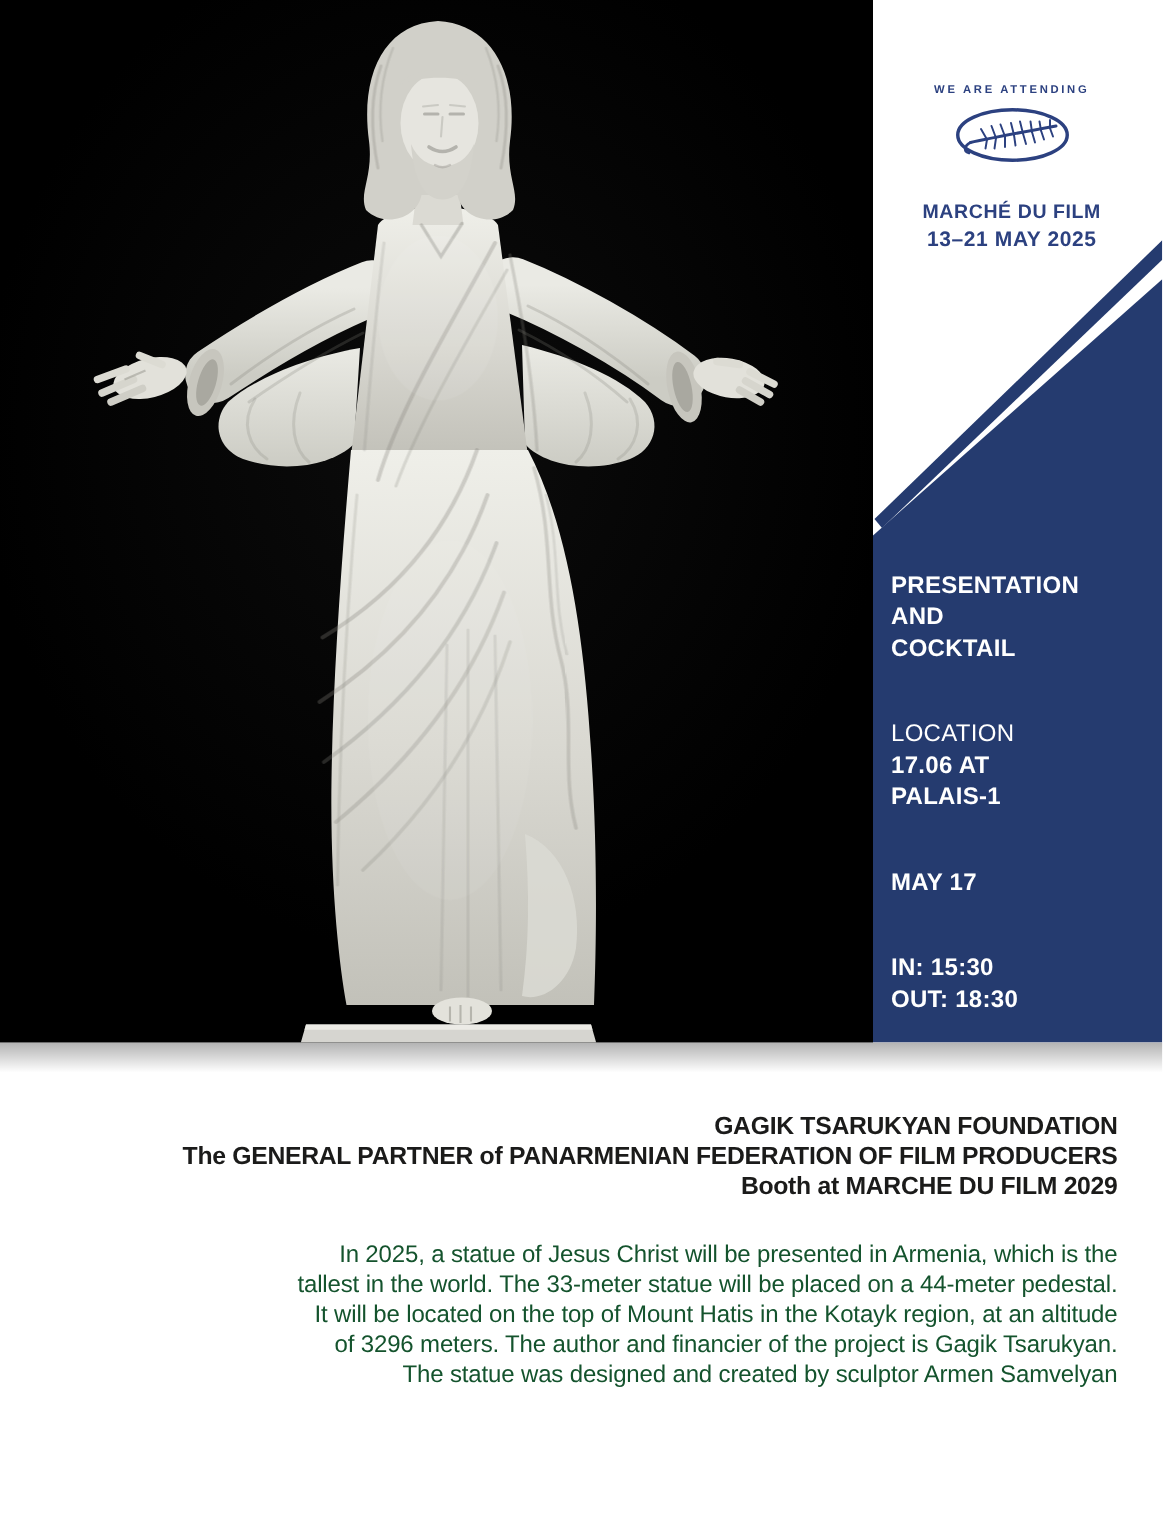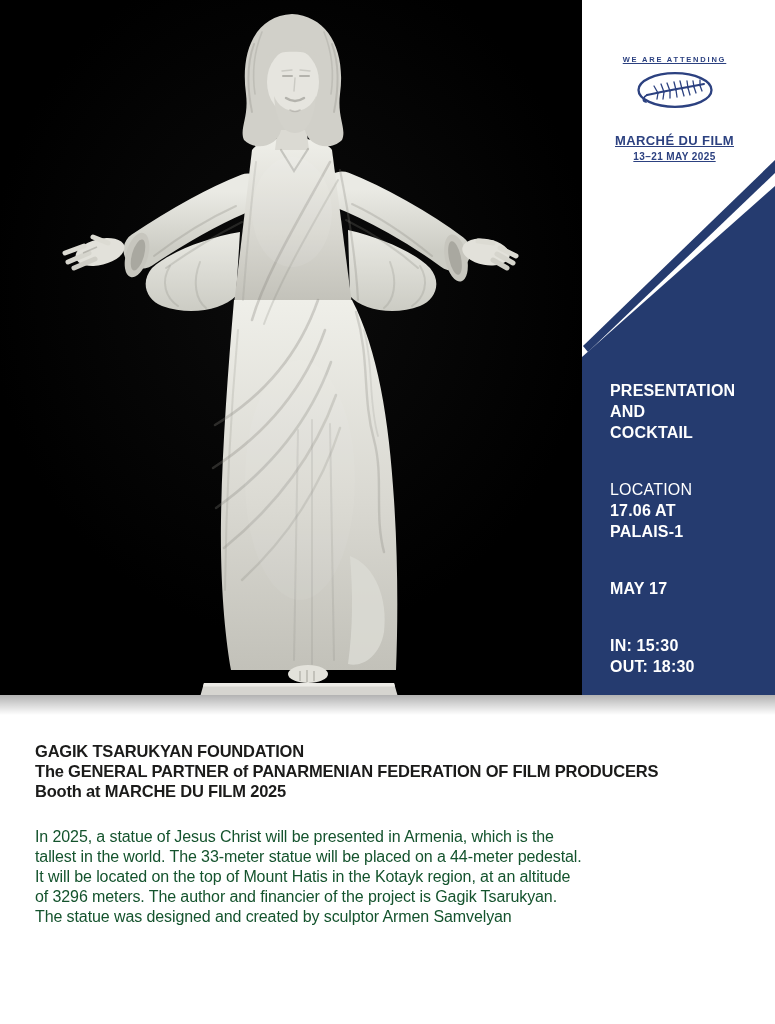--- a/index.html
+++ b/index.html
@@ -11,40 +11,40 @@
   
   .hero{position:relative;width:775px;height:695px;display:flex;}
   .statue-pane{
     position:relative;width:582px;height:695px;flex:0 0 582px;
     background:radial-gradient(ellipse 420px 480px at 50% 42%, #0c0c0c 0%, #000000 72%);
   }
   .statue-pane svg{display:block;}
   .side-pane{position:relative;width:193px;height:695px;flex:0 0 193px;background:#ffffff;}
   .diag{position:absolute;left:0;top:0;width:193px;height:695px;}
   
-  .badge{position:absolute;top:0;left:0;right:8px;text-align:center;color:#2c4180;text-decoration:underline;}
+  .badge{position:absolute;top:0;left:0;right:8px;text-align:center;color:#2c4180;}
   .badge .tagline{margin-top:55px;font-size:7.5px;font-weight:bold;letter-spacing:1.8px;}
   .badge .palm{display:block;margin:7px auto 0 auto;}
   .badge .brand{margin-top:24px;font-size:13px;font-weight:bold;letter-spacing:0.4px;}
-  .badge .dates{margin-top:3px;font-size:10px;font-weight:bold;letter-spacing:0.4px;}
+  .badge .dates{margin-top:3px;font-size:14px;font-weight:bold;letter-spacing:0.4px;}
   
   .event{
-    position:absolute;left:28px;top:380px;right:4px;color:#ffffff;
+    position:absolute;left:12px;top:380px;right:4px;color:#ffffff;
     font-size:16px;font-weight:bold;line-height:21px;letter-spacing:0.2px;
   }
   .event .gap{margin-top:36px;}
   .event .light{font-weight:normal;}
   
   .hero-shadow{
     position:absolute;left:0;top:695px;width:775px;height:20px;
     background:linear-gradient(rgba(0,0,0,0.30),rgba(0,0,0,0.0));
     pointer-events:none;
   }
   
-  .info{position:absolute;left:35px;top:741px;width:710px;color:#1b1b1a;}
+  .info{position:absolute;left:35px;top:741px;width:710px;color:#1b1b1a;text-align:right;}
   .heading{font-size:16.5px;font-weight:bold;line-height:20px;letter-spacing:-0.2px;}
   .para{margin-top:26px;font-size:16px;line-height:20px;color:#14532d;letter-spacing:-0.1px;}
 </style>
 </head>
 <body>
 
 <div class="page">
 
   <div class="hero">
 
@@ -187,21 +187,21 @@
       </div>
     </div>
   </div>
 
   <div class="hero-shadow"></div>
 
   <div class="info">
     <div class="heading">
       <div>GAGIK TSARUKYAN FOUNDATION</div>
       <div>The GENERAL PARTNER of PANARMENIAN FEDERATION OF FILM PRODUCERS</div>
-      <div>Booth at MARCHE DU FILM 2025</div>
+      <div>Booth at MARCHE DU FILM 2029</div>
     </div>
     <div class="para">
       <div>In 2025, a statue of Jesus Christ will be presented in Armenia, which is the</div>
       <div>tallest in the world. The 33-meter statue will be placed on a 44-meter pedestal.</div>
       <div>It will be located on the top of Mount Hatis in the Kotayk region, at an altitude</div>
       <div>of 3296 meters. The author and financier of the project is Gagik Tsarukyan.</div>
       <div>The statue was designed and created by sculptor Armen Samvelyan</div>
     </div>
   </div>
 

